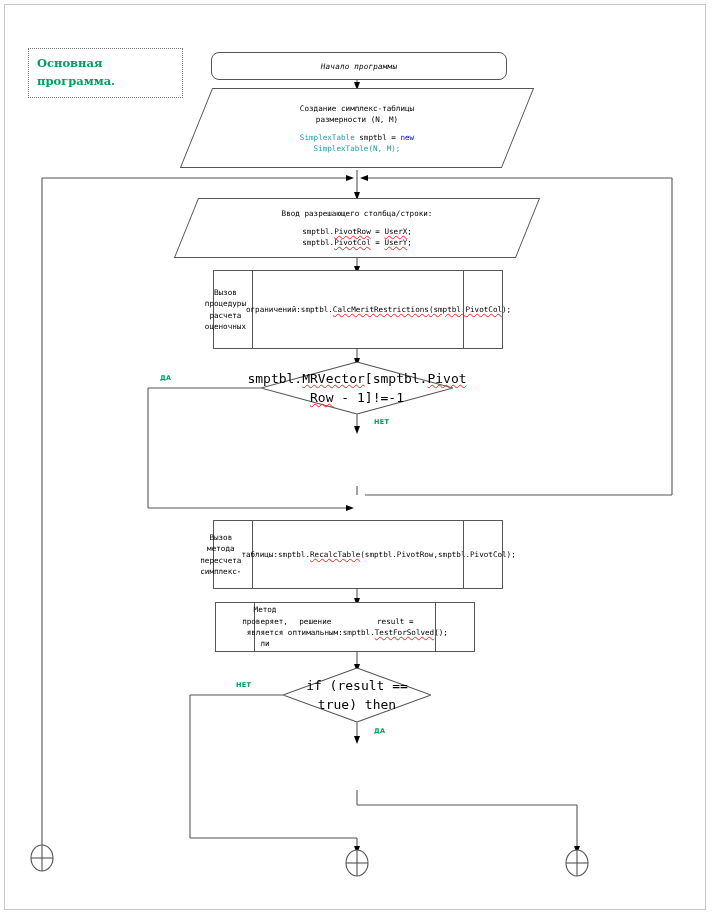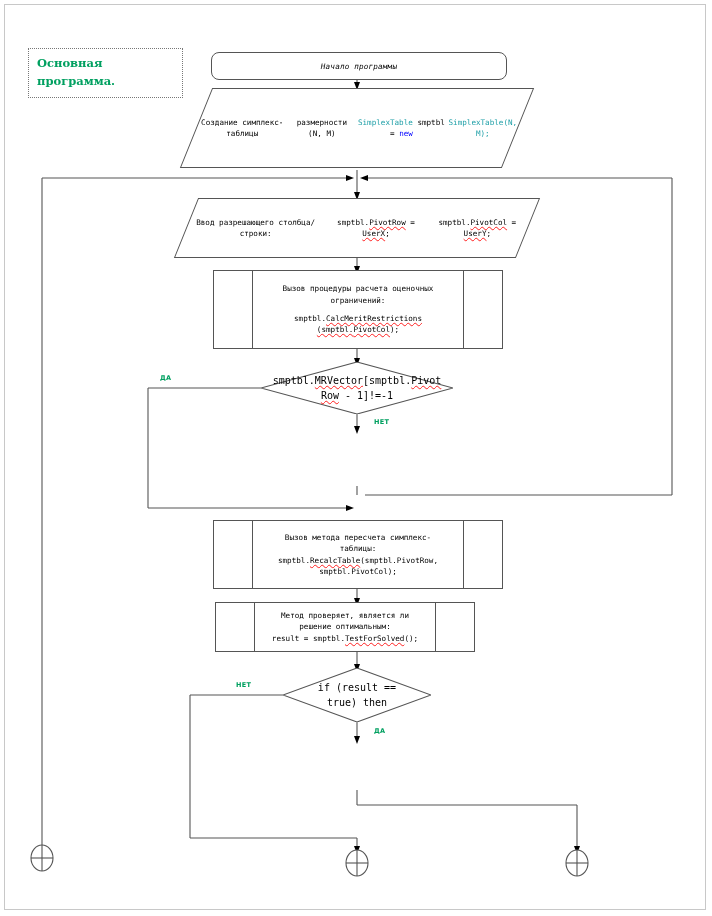--- a/index.html
+++ b/index.html
@@ -22,35 +22,35 @@
          font-size:11.5px;line-height:1.55;color:#00a060;}
   
   #n-start{left:211px;top:52px;width:296px;height:28px;border:1px solid #555;
            border-radius:8px;background:#fff;}
   
   .para{position:absolute;}
   .para .skew{position:absolute;left:0;top:0;width:100%;height:100%;
               background:#fff;border:1px solid #555;transform:skewX(-22deg);
               box-sizing:border-box;}
   .para .txt{position:absolute;left:0;top:0;width:100%;height:100%;
-             display:flex;flex-direction:row;align-items:center;justify-content:center;
+             display:flex;flex-direction:column;align-items:center;justify-content:center;
              text-align:center;font-size:7.6px;line-height:1.45;color:#000;}
   
   .sub{position:absolute;background:#fff;border:1px solid #555;box-sizing:border-box;}
   .sub::before,.sub::after{content:"";position:absolute;top:-1px;bottom:-1px;
         width:0;border-left:1px solid #555;}
   .sub::before{left:38px;} .sub::after{right:38px;}
   .sub .inner{position:absolute;left:38px;right:38px;top:0;bottom:0;
-        display:flex;flex-direction:column;align-items:center;justify-content:center;
+        display:flex;flex-direction:row;align-items:center;justify-content:center;
         text-align:center;font-size:7.6px;line-height:1.5;color:#000;}
   
   .dia{position:absolute;}
   .dia .txt{position:absolute;left:0;top:0;width:100%;height:100%;
             display:flex;flex-direction:column;align-items:center;justify-content:center;
-            text-align:center;font-size:10px;line-height:1.5;color:#000;}
+            text-align:center;font-size:13px;line-height:1.5;color:#000;}
   
   .blab{position:absolute;font-family:"DejaVu Sans","Liberation Sans",sans-serif;
          font-size:6.5px;font-weight:bold;color:#00a060;letter-spacing:0.3px;}
   
   .kw{color:#0000ff;}
   .ty{color:#20a0a8;}
   .sq{text-decoration:underline;text-decoration-style:wavy;
       text-decoration-color:#ff2020;text-decoration-thickness:0.6px;
       text-underline-offset:1px;}
 </style>

